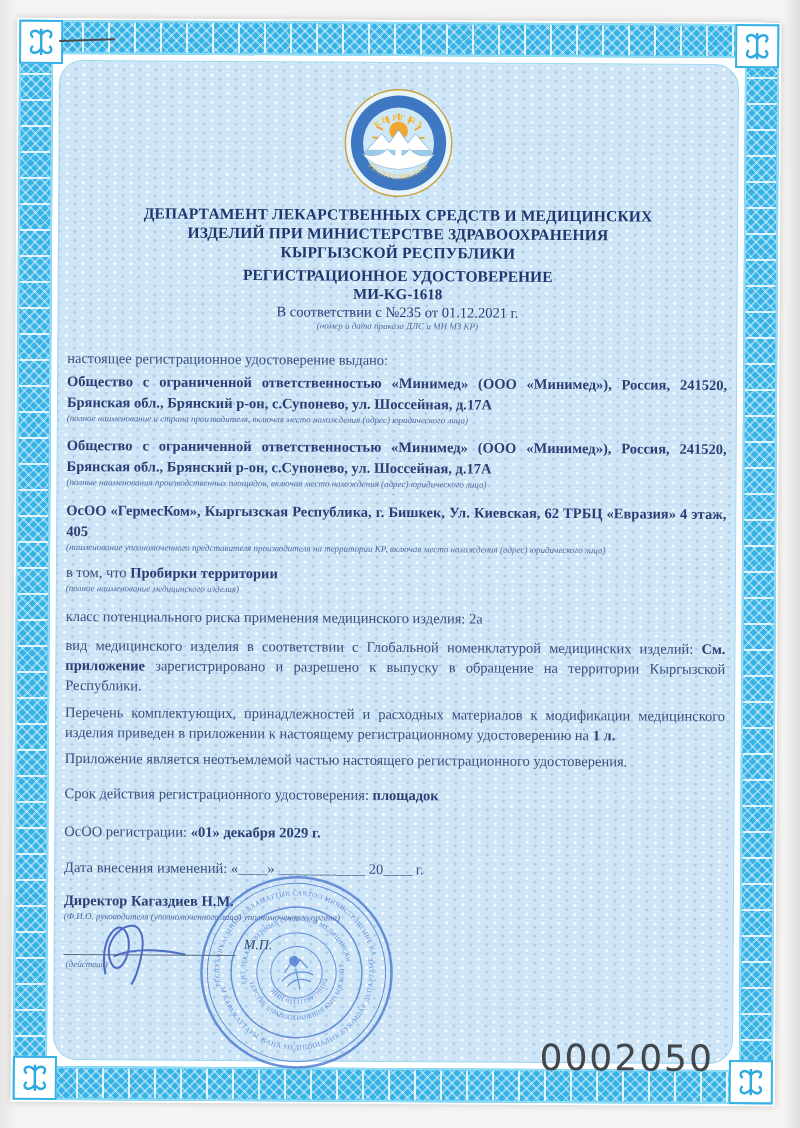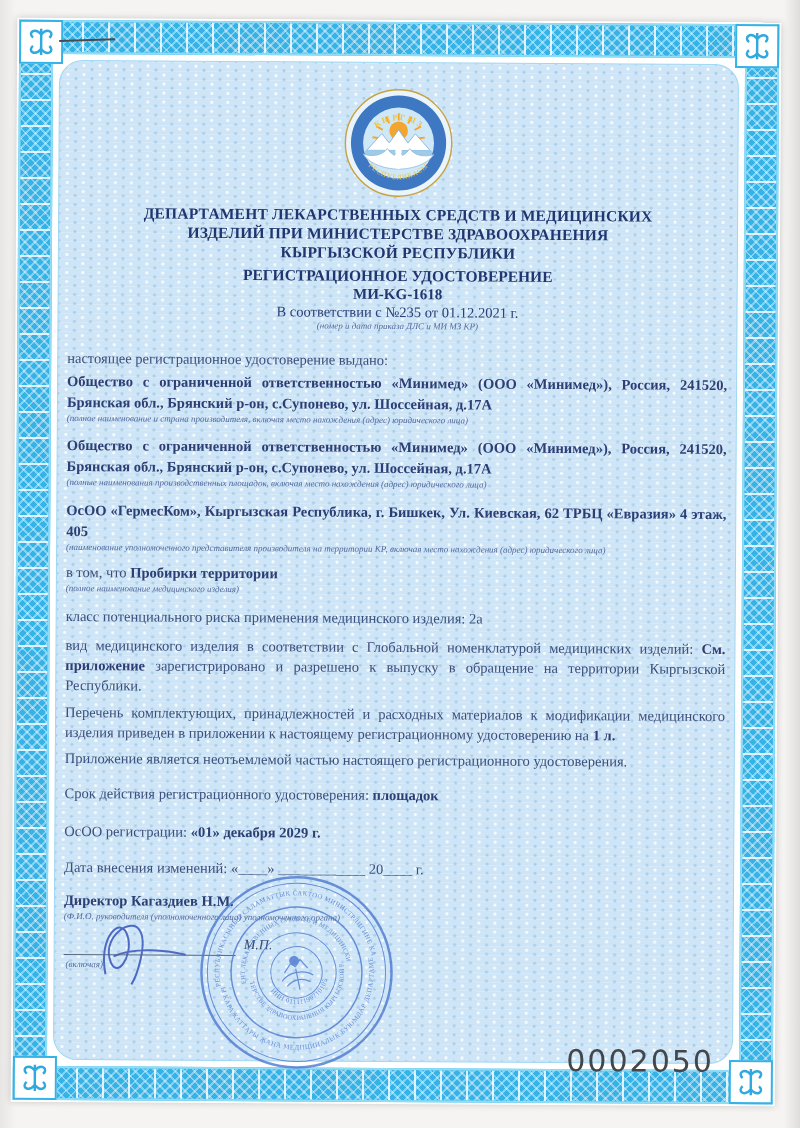--- a/index.html
+++ b/index.html
@@ -78,21 +78,21 @@
   .mt14{margin-top:14px;} .mt15{margin-top:15px;} .mt17{margin-top:17px;}
   .sig-section { position:relative; height:110px; margin-top:0; }
   .sig-line { position:absolute; left:0; top:32px; width:172px;
     border-bottom:1.5px solid #5a6785; }
   .sig-caption { position:absolute; left:2px; top:37px; }
   .mp { position:absolute; left:180px; top:14px; font-size:14px; color:#3a4a6e;font-style:italic; }
   .squiggle { position:absolute; left:22px; top:-28px; }
   .stamp { position:absolute; left:143px; top:787px; opacity:.8; z-index:5;
     pointer-events:none; }
   .serial { position:absolute; right:18px; bottom:8px;
-    font-family:"DejaVu Sans", sans-serif; font-size:30px; letter-spacing:2px;
+    font-family:"DejaVu Sans", sans-serif; font-size:36px; letter-spacing:2px;
     color:#43474c; z-index:6; }
 </style>
 </head>
 <body>
 
 <div class="cert">
   <div class="band h top"></div>
   <div class="band h bottom"></div>
   <div class="band v left"></div>
   <div class="band v right"></div>
@@ -201,21 +201,21 @@
       <div class="para mt15">Дата внесения изменений: «____» ____________ 20____ г.</div>
 
       <div class="para b mt12">Директор Кагаздиев Н.М.</div>
       <div class="caption">(Ф.И.О. руководителя (уполномоченного лица) уполномоченного органа)</div>
 
       <div class="sig-section">
         <svg class="squiggle" width="120" height="100" viewBox="0 0 120 100">
           <path d="M20 80 C12 42 36 20 42 42 C48 62 30 88 24 64 C18 42 46 22 54 36 C62 48 52 80 46 90 M28 62 C50 52 82 56 100 60" stroke="#3f5cc0" stroke-width="2" fill="none" opacity="0.9"></path>
         </svg>
         <div class="sig-line"></div>
-        <div class="caption sig-caption">(включая)</div>
+        <div class="caption sig-caption">(действия)</div>
         <div class="mp">М.П.</div>
       </div>
 
       <svg class="stamp" width="198" height="198" viewBox="0 0 200 200">
         <defs>
           <path id="sOutT" d="M22 100 A78 78 0 1 1 178 100"></path>
           <path id="sOutB" d="M22 100 A78 78 0 1 0 178 100"></path>
           <path id="sMidT" d="M48 100 A52 52 0 1 1 152 100"></path>
           <path id="sMidB" d="M52 100 A48 48 0 1 0 148 100"></path>
           <path id="sInnB" d="M68 100 A32 32 0 1 0 132 100"></path>

